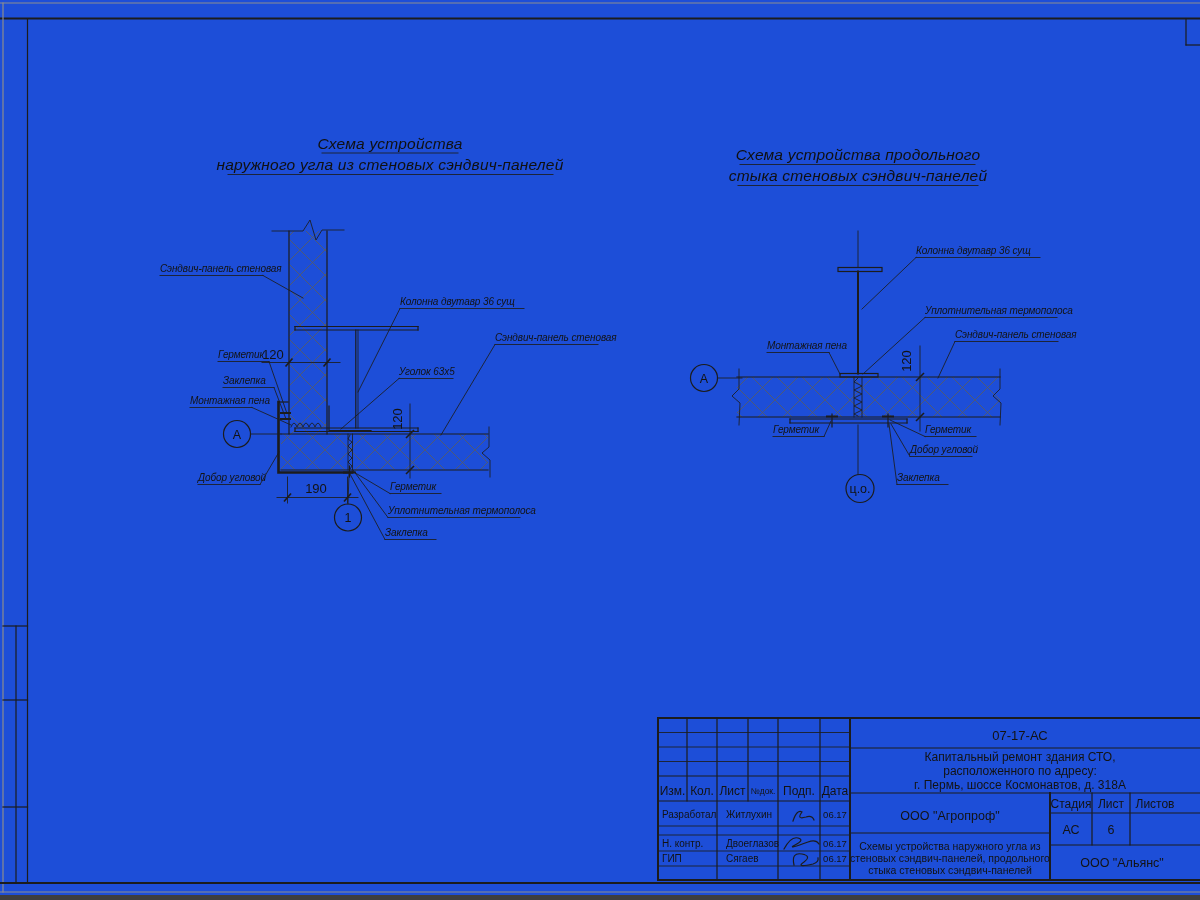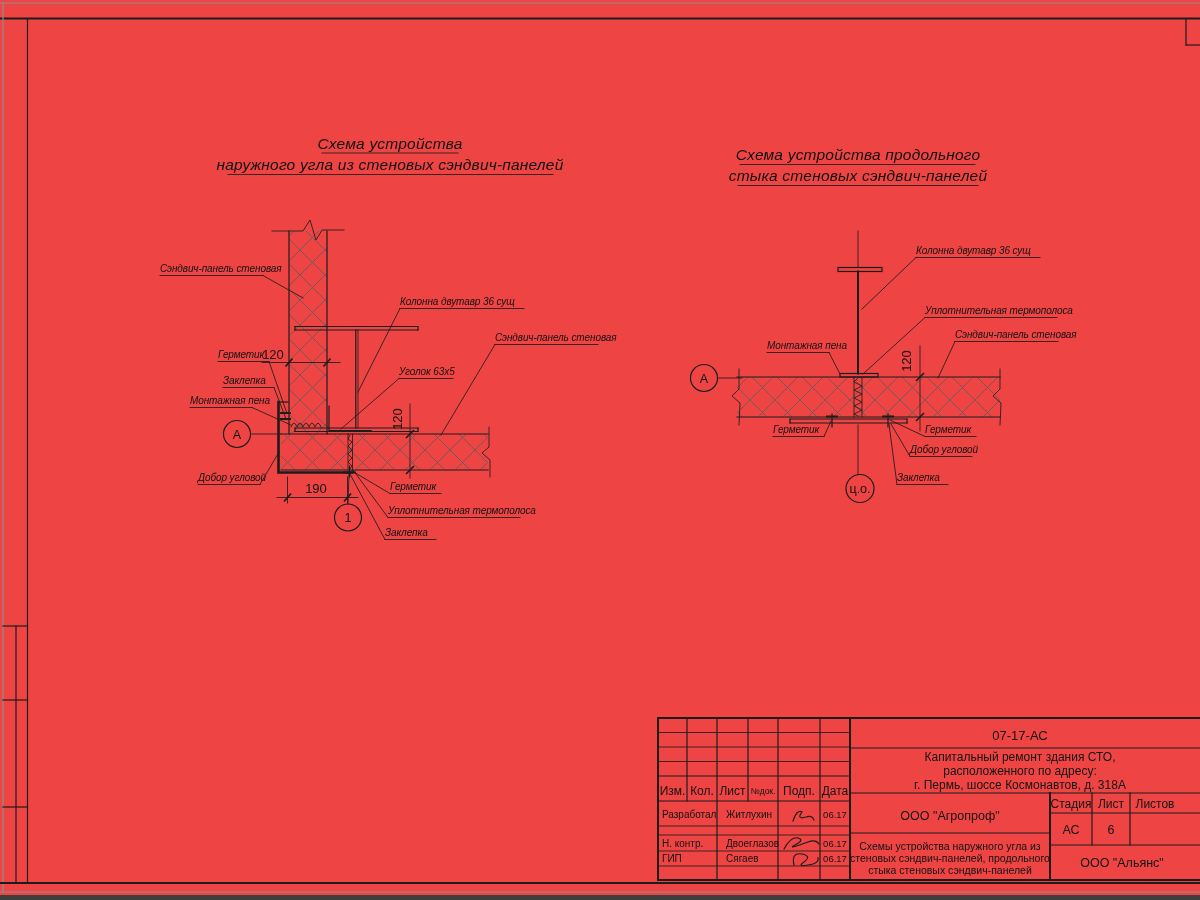--- a/index.html
+++ b/index.html
@@ -1,16 +1,16 @@
 <!DOCTYPE html>
 <html><head>
 <meta charset="utf-8">
 <style>
   html,body{margin:0;padding:0;background:#e8e8e8;}
-  #sheet{position:relative;width:1200px;height:900px;background:#ef4444;overflow:hidden;
+  #sheet{position:relative;width:1200px;height:900px;background:#1d4ed8;overflow:hidden;
          font-family:"Liberation Sans",sans-serif;}
   svg{display:block}
   .s  {stroke:#1c1c1c;fill:none;stroke-width:1.2;stroke-linecap:square}
   .s2 {stroke-width:2}
   .s3 {stroke-width:2.6}
   .st {stroke-width:0.85}
   .gray{stroke:#8d8d8d}
   .tick{stroke:#1c1c1c;stroke-width:1.6}
   .ttl {font:italic 15.5px "Liberation Sans",sans-serif;fill:#101010;text-anchor:middle;letter-spacing:.2px}
   .lbl {font:italic 10px "Liberation Sans",sans-serif;fill:#131313;letter-spacing:-.1px}

